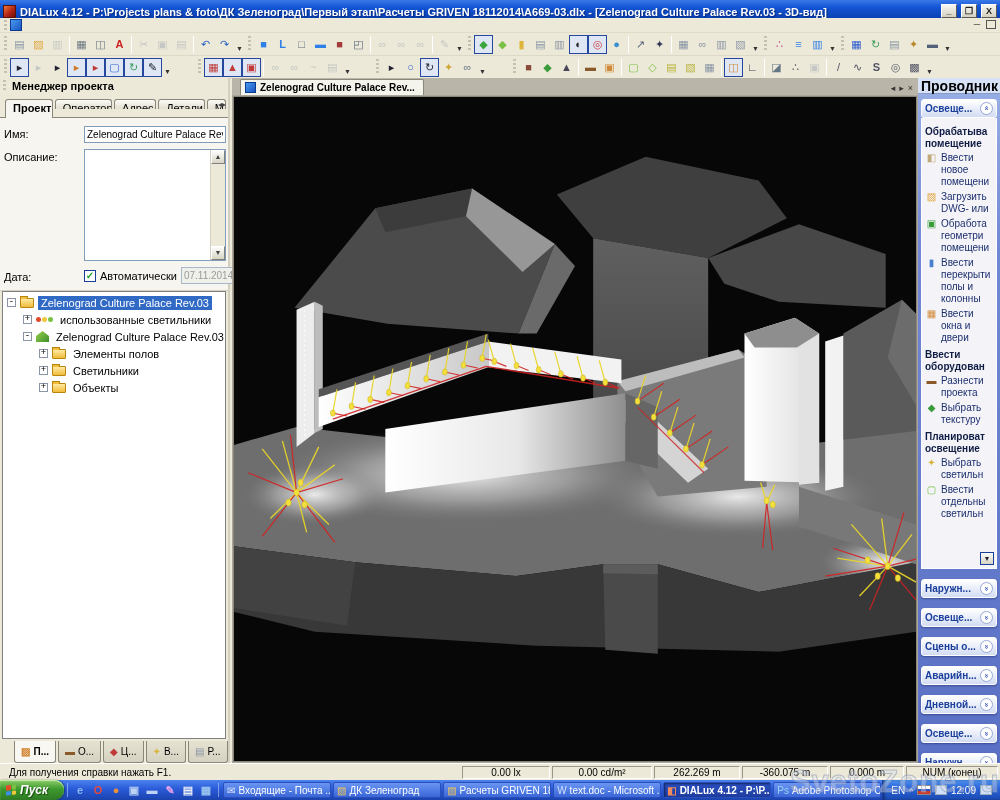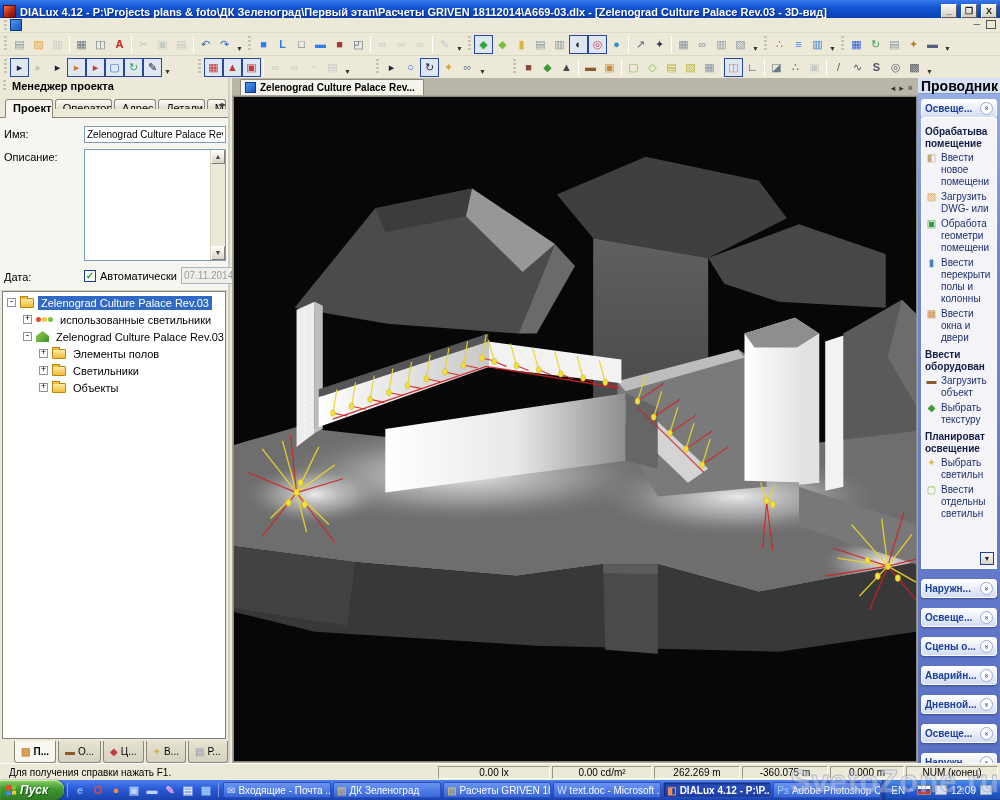--- a/index.html
+++ b/index.html
@@ -577,21 +577,21 @@
             <span class="eicon" style="color: rgb(74, 127, 208);">▮</span>
             <span class="etext">Ввести перекрыти полы и колонны</span>
           </div>
           <div class="eitem">
             <span class="eicon" style="color: rgb(208, 138, 58);">▦</span>
             <span class="etext">Ввести окна и двери</span>
           </div>
           <h4>Ввести оборудован</h4>
           <div class="eitem">
             <span class="eicon" style="color: rgb(139, 90, 43);">▬</span>
-            <span class="etext">Загрузить объект</span>
+            <span class="etext">Разнести проекта</span>
           </div>
           <div class="eitem">
             <span class="eicon" style="color: rgb(58, 155, 58);">◆</span>
             <span class="etext">Выбрать текстуру</span>
           </div>
           <h4>Планироват освещение</h4>
           <div class="eitem">
             <span class="eicon" style="color: rgb(216, 181, 58);">✦</span>
             <span class="etext">Выбрать светильн</span>
           </div>
@@ -666,21 +666,21 @@
               <i>»</i>
             </span>
           </div>
         </div>
       </div>
   </div>
 </div>
 
 <div class="statusbar">
   <div class="scell help">Для получения справки нажать F1.</div>
-  <div class="scell" style="width:112px;justify-content:center">0.00 lx</div>
+  <div class="scell" style="width:88px;justify-content:center">0.00 lx</div>
   <div class="scell" style="width:100px;justify-content:center">0.00 cd/m²</div>
   <div class="scell" style="width:86px;justify-content:center">262.269 m</div>
   <div class="scell" style="width:86px;justify-content:center">-360.075 m</div>
   <div class="scell" style="width:74px;justify-content:center">0.000 m</div>
   <div class="scell" style="width:92px;justify-content:center">NUM (конец)</div>
 </div>
 
 <div class="taskbar">
   <div class="startbtn">
     <span class="wflag">

